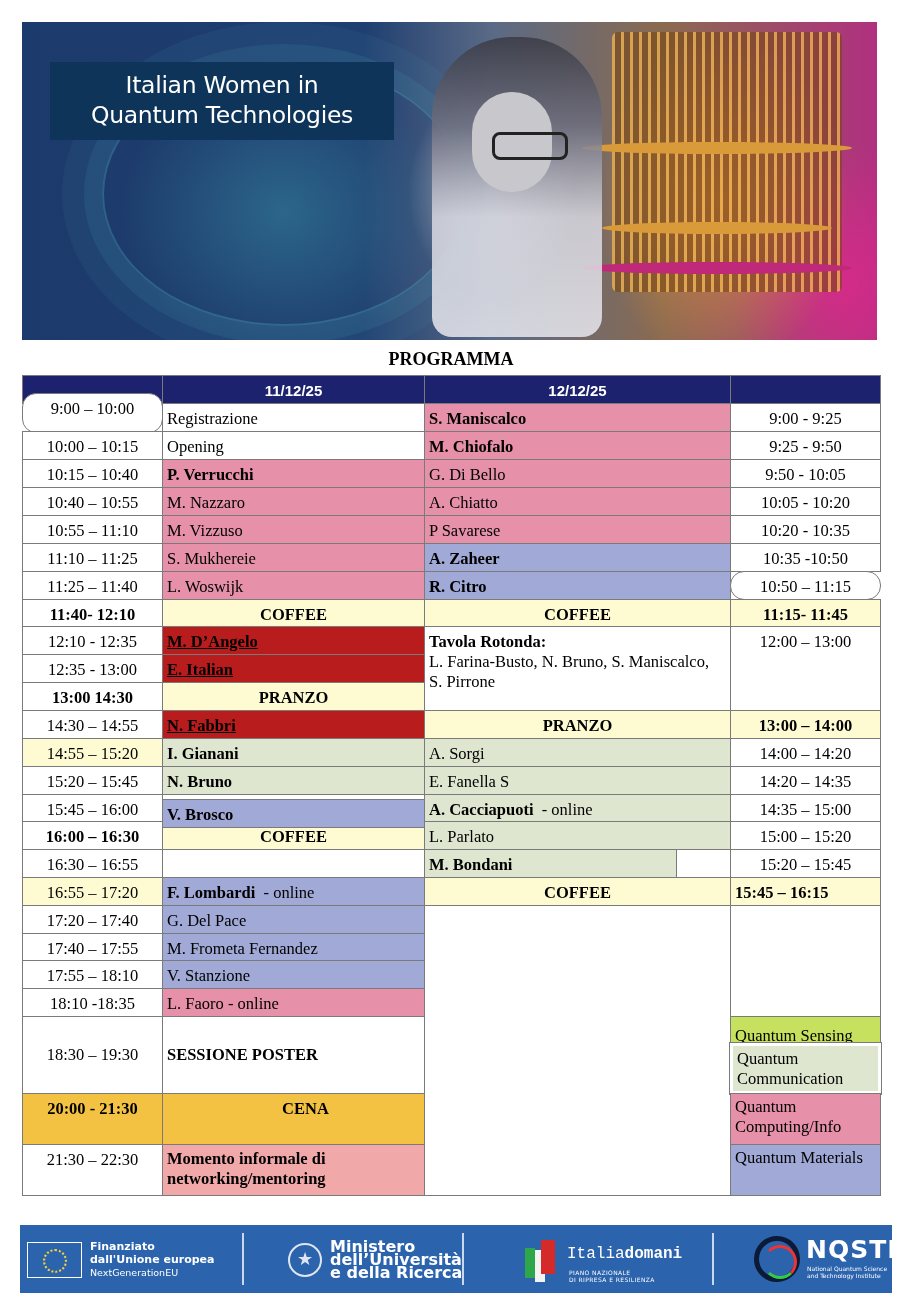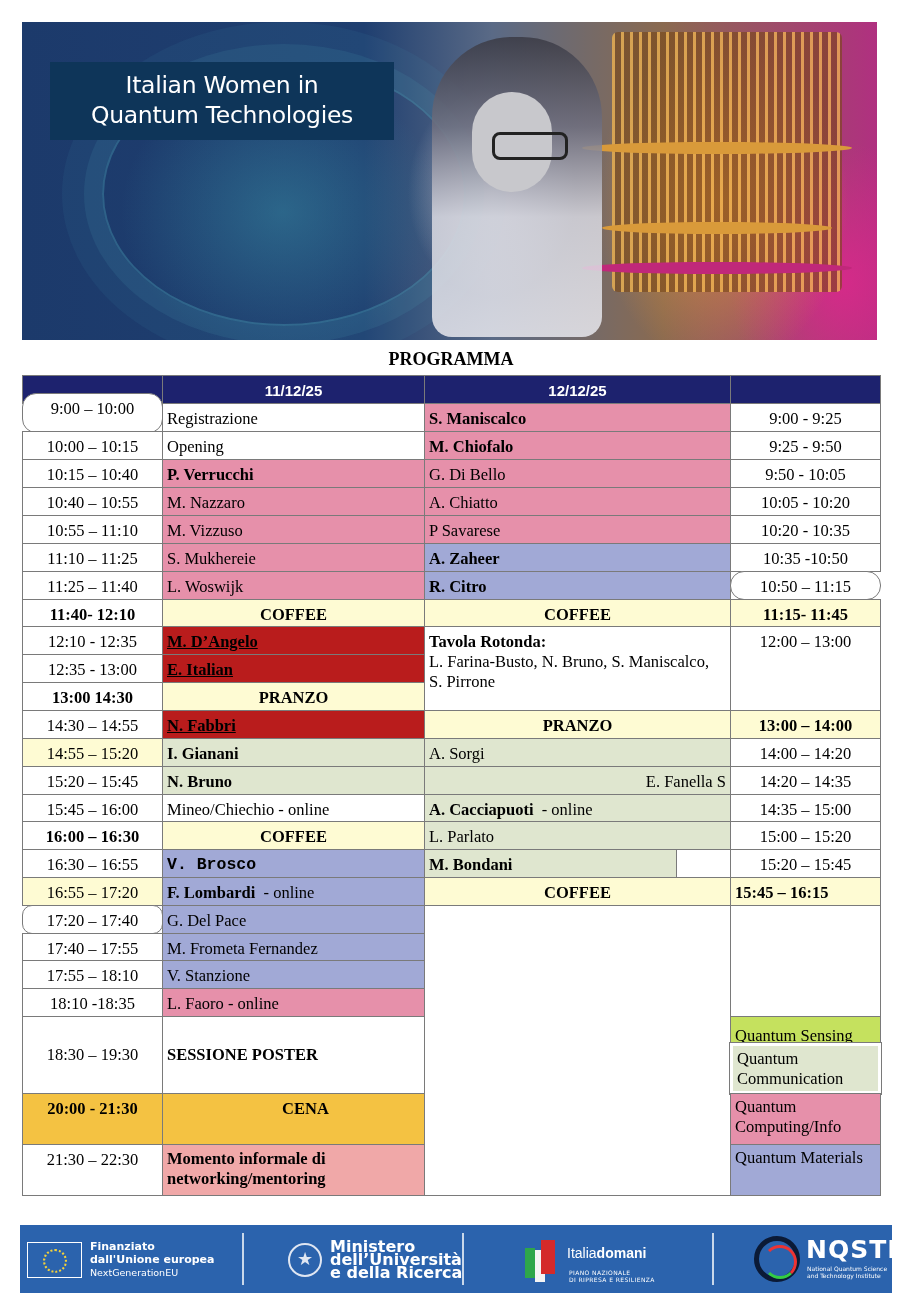--- a/index.html
+++ b/index.html
@@ -43,21 +43,21 @@
   .eu-flag{position:absolute;left:7px;top:17px;width:55px;height:36px;border:1px solid #fff;box-sizing:border-box;}
   .eu-flag .ring{position:absolute;left:15px;top:6px;width:24px;height:24px;border:2px dotted #f5d23a;border-radius:50%;box-sizing:border-box;}
   .ftext{position:absolute;font-size:11px;line-height:13px;font-weight:bold;}
   .ftext small{display:block;font-weight:normal;font-size:9.5px;}
   .emblem{position:absolute;left:268px;top:18px;width:34px;height:34px;border-radius:50%;border:2px solid #dfe6f2;box-sizing:border-box;}
   .emblem:after{content:"★";position:absolute;left:7px;top:3px;color:#dfe6f2;font-size:18px;}
   .itflag{position:absolute;left:495px;top:13px;width:46px;height:46px;}
   .itflag .g{position:absolute;left:10px;top:10px;width:10px;height:30px;background:#2ea64a;}
   .itflag .w{position:absolute;left:20px;top:12px;width:10px;height:32px;background:#f4f4f4;}
   .itflag .r{position:absolute;left:26px;top:2px;width:14px;height:34px;background:#d42a2a;}
-  .itaname{position:absolute;left:547px;top:20px;font-family:Liberation Sans, sans-serif;font-size:14px;}
+  .itaname{position:absolute;left:547px;top:20px;font-family:Liberation Mono, monospace;font-size:16px;}
   .itaname b{font-weight:bold;}
   .itasub{position:absolute;left:549px;top:44px;font-size:6px;line-height:7px;letter-spacing:0.4px;}
   .nq-logo{position:absolute;left:734px;top:11px;width:46px;height:46px;border-radius:50%;border:5px solid #0b1a36;box-sizing:border-box;background:#2b63ad;}
   .nq-logo:before{content:"";position:absolute;left:4px;top:4px;width:28px;height:28px;border-radius:50%;border:3px solid transparent;border-top-color:#e33;border-right-color:#e33;border-bottom-color:#3c4;}
   .nq-name{position:absolute;left:786px;top:10px;font-size:25px;font-weight:bold;letter-spacing:1px;}
   .nq-sub{position:absolute;left:787px;top:40px;font-size:6px;line-height:7px;}
 </style>
 </head>
 <body>
 
@@ -95,21 +95,21 @@
     <div class="cell c white" style="left: 22px; top: 626px; width: 141px; height: 29px;">12:10 - 12:35</div>
     <div class="cell c white" style="left: 22px; top: 654px; width: 141px; height: 29px;">12:35 - 13:00</div>
     <div class="cell c white b" style="left: 22px; top: 682px; width: 141px; height: 29px;">13:00 14:30</div>
     <div class="cell c white" style="left: 22px; top: 710px; width: 141px; height: 29px;">14:30 – 14:55</div>
     <div class="cell c yellow" style="left: 22px; top: 738px; width: 141px; height: 29px;">14:55 – 15:20</div>
     <div class="cell c white" style="left: 22px; top: 766px; width: 141px; height: 29px;">15:20 – 15:45</div>
     <div class="cell c white" style="left: 22px; top: 794px; width: 141px; height: 28px;">15:45 – 16:00</div>
     <div class="cell c white b" style="left: 22px; top: 821px; width: 141px; height: 29px;">16:00 – 16:30</div>
     <div class="cell c white" style="left: 22px; top: 849px; width: 141px; height: 29px;">16:30 – 16:55</div>
     <div class="cell c yellow" style="left: 22px; top: 877px; width: 141px; height: 29px;">16:55 – 17:20</div>
-    <div class="cell c white" style="left: 22px; top: 905px; width: 141px; height: 29px; border-radius: 10px;">17:20 – 17:40</div>
+    <div class="cell c white" style="left: 22px; top: 905px; width: 141px; height: 29px;">17:20 – 17:40</div>
     <div class="cell c white" style="left: 22px; top: 933px; width: 141px; height: 28px;">17:40 – 17:55</div>
     <div class="cell c white" style="left: 22px; top: 960px; width: 141px; height: 29px;">17:55 – 18:10</div>
     <div class="cell c white" style="left: 22px; top: 988px; width: 141px; height: 29px;">18:10 -18:35</div>
     <div class="cell c white" style="left: 22px; top: 1016px; width: 141px; height: 78px; padding-top: 28px;">18:30 – 19:30</div>
     <div class="cell c orange b" style="left: 22px; top: 1093px; width: 141px; height: 52px;">20:00 - 21:30</div>
     <div class="cell c white" style="left: 22px; top: 1144px; width: 141px; height: 52px;">21:30 – 22:30</div>
     <div class="cell white " style="left: 162px; top: 403px; width: 263px; height: 29px;"><span>Registrazione</span><span style="font-weight: normal; white-space: pre;"></span></div>
     <div class="cell white " style="left: 162px; top: 431px; width: 263px; height: 29px;"><span>Opening</span><span style="font-weight: normal; white-space: pre;"></span></div>
     <div class="cell pink b" style="left: 162px; top: 459px; width: 263px; height: 29px;"><span>P. Verrucchi</span><span style="font-weight: normal; white-space: pre;"></span></div>
     <div class="cell pink " style="left: 162px; top: 487px; width: 263px; height: 29px;"><span>M. Nazzaro</span><span style="font-weight: normal; white-space: pre;"></span></div>
@@ -118,21 +118,21 @@
     <div class="cell pink " style="left: 162px; top: 571px; width: 263px; height: 29px;"><span>L. Woswijk</span><span style="font-weight: normal; white-space: pre;"></span></div>
     <div class="cell yellow b c" style="left: 162px; top: 599px; width: 263px; height: 28px;"><span>COFFEE</span><span style="font-weight: normal; white-space: pre;"></span></div>
     <div class="cell lime b" style="left: 162px; top: 626px; width: 263px; height: 29px;"><span>M. D’Angelo</span><span style="font-weight: normal; white-space: pre;"></span></div>
     <div class="cell lime b" style="left: 162px; top: 654px; width: 263px; height: 29px;"><span>E. Italian</span><span style="font-weight: normal; white-space: pre;"></span></div>
     <div class="cell yellow b c" style="left: 162px; top: 682px; width: 263px; height: 29px;"><span>PRANZO</span><span style="font-weight: normal; white-space: pre;"></span></div>
     <div class="cell lime b" style="left: 162px; top: 710px; width: 263px; height: 29px;"><span>N. Fabbri</span><span style="font-weight: normal; white-space: pre;"></span></div>
     <div class="cell sage b" style="left: 162px; top: 738px; width: 263px; height: 29px;"><span>I. Gianani</span><span style="font-weight: normal; white-space: pre;"></span></div>
     <div class="cell sage b" style="left: 162px; top: 766px; width: 263px; height: 29px;"><span>N. Bruno</span><span style="font-weight: normal; white-space: pre;"></span></div>
     <div class="cell white " style="left: 162px; top: 794px; width: 263px; height: 28px;"><span>Mineo/Chiechio  - online</span><span style="font-weight: normal; white-space: pre;"></span></div>
     <div class="cell yellow b c" style="left: 162px; top: 821px; width: 263px; height: 29px;"><span>COFFEE</span><span style="font-weight: normal; white-space: pre;"></span></div>
-    <div class="cell blue b" style="left: 162px; top: 849px; width: 311px; height: 29px; font-family: Liberation Mono, monospace;"><span>V. Brosco</span><span style="font-weight: normal; white-space: pre;"></span></div>
+    <div class="cell blue b" style="left: 162px; top: 799px; width: 311px; height: 29px;"><span>V. Brosco</span><span style="font-weight: normal; white-space: pre;"></span></div>
     <div class="cell blue b" style="left: 162px; top: 877px; width: 263px; height: 29px;"><span>F. Lombardi</span><span style="font-weight: normal; white-space: pre;">  - online</span></div>
     <div class="cell blue " style="left: 162px; top: 905px; width: 263px; height: 29px;"><span>G. Del Pace</span><span style="font-weight: normal; white-space: pre;"></span></div>
     <div class="cell blue " style="left: 162px; top: 933px; width: 263px; height: 28px;"><span>M. Frometa Fernandez</span><span style="font-weight: normal; white-space: pre;"></span></div>
     <div class="cell blue " style="left: 162px; top: 960px; width: 263px; height: 29px;"><span>V. Stanzione</span><span style="font-weight: normal; white-space: pre;"></span></div>
     <div class="cell pink " style="left: 162px; top: 988px; width: 263px; height: 29px;"><span>L. Faoro - online</span><span style="font-weight: normal; white-space: pre;"></span></div>
     <div class="cell white b" style="left: 162px; top: 1016px; width: 263px; height: 78px; padding-top: 28px;"><span>SESSIONE POSTER</span><span style="font-weight: normal; white-space: pre;"></span></div>
     <div class="cell orange b c" style="left: 162px; top: 1093px; width: 263px; height: 52px; padding-left: 28px;"><span>CENA</span><span style="font-weight: normal; white-space: pre;"></span></div>
     <div class="cell salmon b wrap" style="left: 162px; top: 1144px; width: 263px; height: 52px; padding-top: 4px;"><span>Momento informale di networking/mentoring</span><span style="font-weight: normal; white-space: pre;"></span></div>
     <div class="cell pink b" style="left: 424px; top: 403px; width: 307px; height: 29px;"><span>S. Maniscalco</span><span style="font-weight: normal; white-space: pre;"></span></div>
     <div class="cell pink b" style="left: 424px; top: 431px; width: 307px; height: 29px;"><span>M. Chiofalo</span><span style="font-weight: normal; white-space: pre;"></span></div>
@@ -141,21 +141,21 @@
     <div class="cell pink" style="left: 424px; top: 515px; width: 307px; height: 29px;"><span>P Savarese</span><span style="font-weight: normal; white-space: pre;"></span></div>
     <div class="cell blue b" style="left: 424px; top: 543px; width: 307px; height: 29px;"><span> A. Zaheer</span><span style="font-weight: normal; white-space: pre;"></span></div>
     <div class="cell blue b" style="left: 424px; top: 571px; width: 307px; height: 29px;"><span>R. Citro</span><span style="font-weight: normal; white-space: pre;"></span></div>
     <div class="cell yellow b c" style="left: 424px; top: 599px; width: 307px; height: 28px;"><span>COFFEE</span><span style="font-weight: normal; white-space: pre;"></span></div>
     <div class="cell white wrap" style="left: 424px; top: 626px; width: 307px; height: 85px;">
       <div style="font-weight: bold;">Tavola Rotonda:</div>
       <div style="font-weight: normal;">L. Farina-Busto, N. Bruno, S. Maniscalco, S. Pirrone</div>
     </div>
     <div class="cell yellow b c" style="left: 424px; top: 710px; width: 307px; height: 29px;"><span>PRANZO</span><span style="font-weight: normal; white-space: pre;"></span></div>
     <div class="cell sage" style="left: 424px; top: 738px; width: 307px; height: 29px;"><span>A. Sorgi</span><span style="font-weight: normal; white-space: pre;"></span></div>
-    <div class="cell sage" style="left: 424px; top: 766px; width: 307px; height: 29px; text-align: right;"><span>E. Fanella S</span><span style="font-weight: normal; white-space: pre;"></span></div>
+    <div class="cell sage" style="left: 424px; top: 766px; width: 307px; height: 29px;"><span>E. Fanella S</span><span style="font-weight: normal; white-space: pre;"></span></div>
     <div class="cell sage b" style="left: 424px; top: 794px; width: 307px; height: 28px;"><span>A. Cacciapuoti</span><span style="font-weight: normal; white-space: pre;">  - online</span></div>
     <div class="cell sage" style="left: 424px; top: 821px; width: 307px; height: 29px;"><span>L. Parlato</span><span style="font-weight: normal; white-space: pre;"></span></div>
     <div class="cell sage b" style="left: 424px; top: 849px; width: 253px; height: 29px;"><span>M. Bondani</span><span style="font-weight: normal; white-space: pre;"></span></div>
     <div class="cell yellow b c" style="left: 424px; top: 877px; width: 307px; height: 29px;"><span>COFFEE</span><span style="font-weight: normal; white-space: pre;"></span></div>
     <div class="cell white" style="left: 424px; top: 905px; width: 307px; height: 291px;"></div>
     <div class="cell c white" style="left: 730px; top: 403px; width: 151px; height: 29px;">9:00 - 9:25</div>
     <div class="cell c white" style="left: 730px; top: 431px; width: 151px; height: 29px;">9:25 -  9:50</div>
     <div class="cell c white" style="left: 730px; top: 459px; width: 151px; height: 29px;">9:50 - 10:05</div>
     <div class="cell c white" style="left: 730px; top: 487px; width: 151px; height: 29px;">10:05 - 10:20</div>
     <div class="cell c white" style="left: 730px; top: 515px; width: 151px; height: 29px;">10:20  - 10:35</div>

